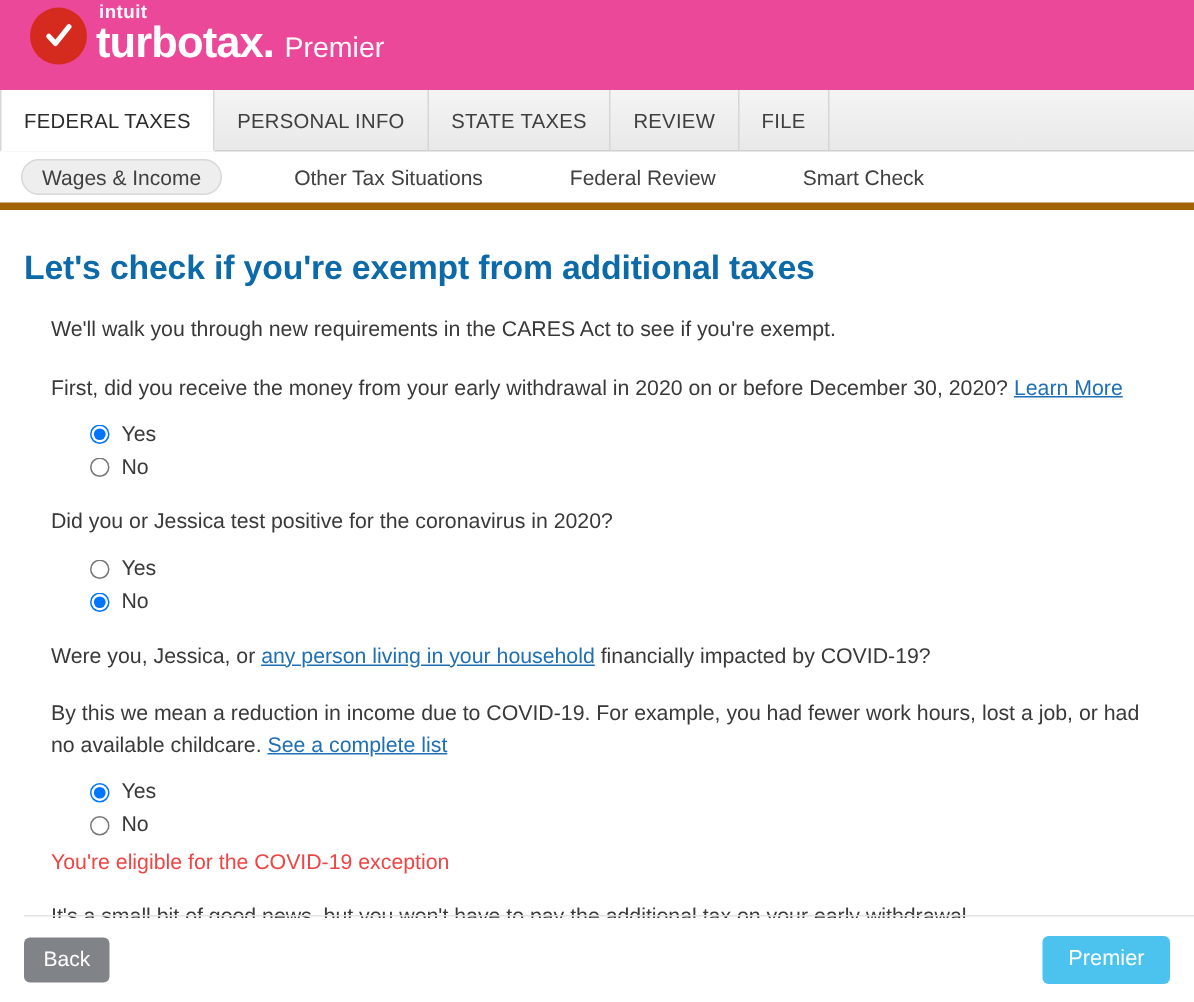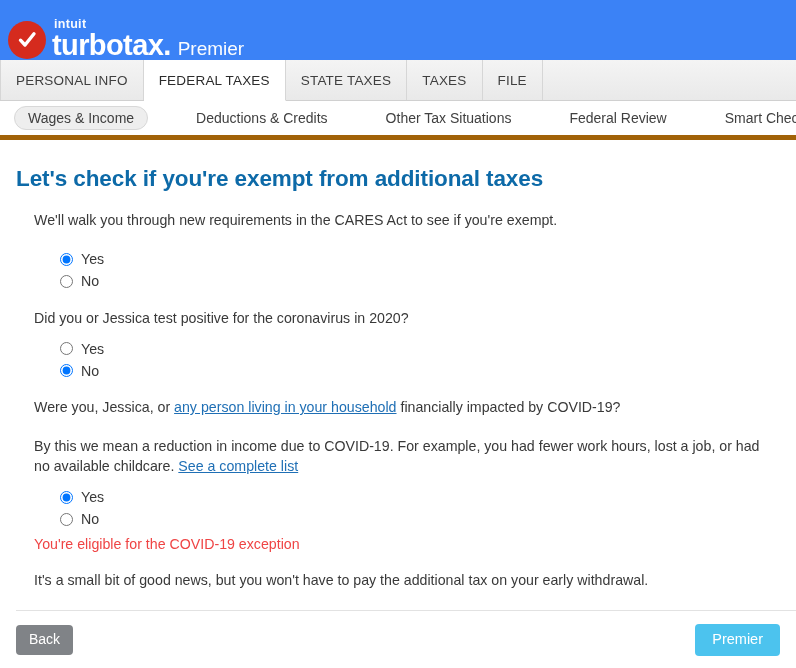--- a/index.html
+++ b/index.html
@@ -12,24 +12,24 @@
     height: 668px;
     background: #ffffff;
     font-family: "Liberation Sans", sans-serif;
     overflow: hidden;
     position: relative;
   }
 
   
   .header {
     height: 60px;
-    background: #3b82f6;
-    display: flex;
-    align-items: flex-end;
-    padding-left: 8px;
+    background: #ec4899;
+    display: flex;
+    align-items: flex-start;
+    padding-left: 20px;
     position: relative;
   }
   .logo-wrap {
     display: flex;
     align-items: flex-end;
     height: 44px;
   }
   .logo-badge {
     width: 38px;
     height: 38px;
@@ -245,44 +245,47 @@
       <div class="tt-row">
         <span class="turbotax-text">turbotax</span>
         <span class="turbotax-text">.</span>
         <span class="premier-text">Premier</span>
       </div>
     </div>
   </div>
 </div>
 
 <div class="tabbar">
+  <div class="tab active">FEDERAL TAXES</div>
   <div class="tab">PERSONAL INFO</div>
-  <div class="tab active">FEDERAL TAXES</div>
   <div class="tab">STATE TAXES</div>
-  <div class="tab">TAXES</div>
+  <div class="tab">REVIEW</div>
   <div class="tab">FILE</div>
   <div class="tabbar-filler"></div>
 </div>
 
 <div class="subnav">
   <div class="subnav-item active">Wages &amp; Income</div>
-  <div class="subnav-item">Deductions &amp; Credits</div>
   <div class="subnav-item">Other Tax Situations</div>
   <div class="subnav-item">Federal Review</div>
   <div class="subnav-item">Smart Check</div>
 </div>
 
 <div class="content">
 
   <h1 class="page-title">Let's check if you're exempt from additional taxes</h1>
 
   <div class="body-block">
 
     <p class="para">We'll walk you through new requirements in the CARES Act to see if you're exempt.</p>
 
+    <p class="para tight">
+      <span>First, did you receive the money from your early withdrawal in 2020 on or before December 30, 2020?</span>
+      <a class="link">Learn More</a>
+    </p>
 
     <div class="radio-group">
       <div class="radio-row">
         <input type="radio" name="q1" id="q1yes" checked="" style="">
         <label for="q1yes">Yes</label>
       </div>
       <div class="radio-row">
         <input type="radio" name="q1" id="q1no" style="">
         <label for="q1no">No</label>
       </div>

